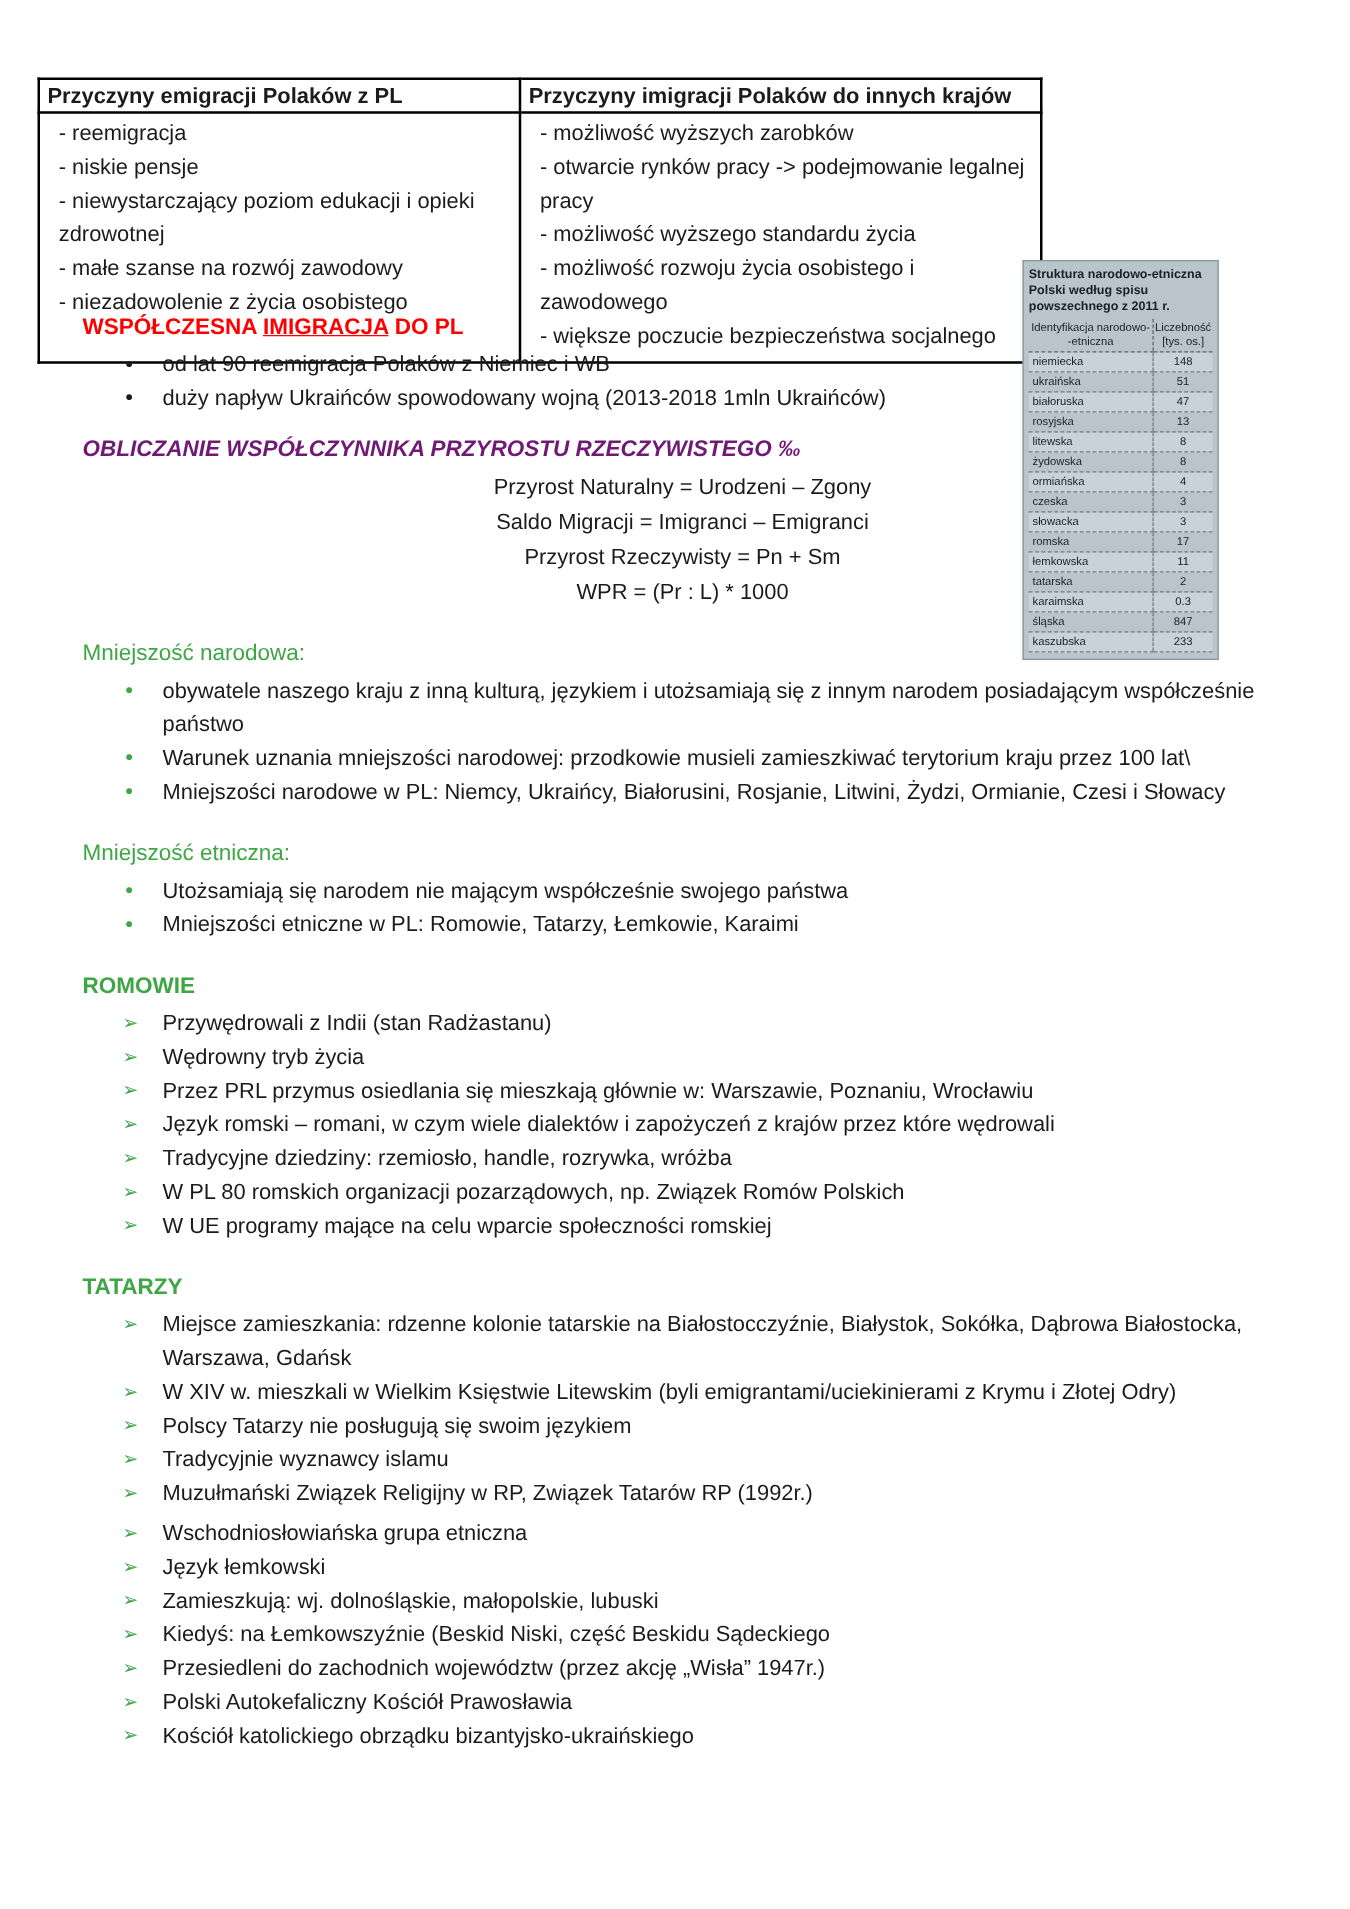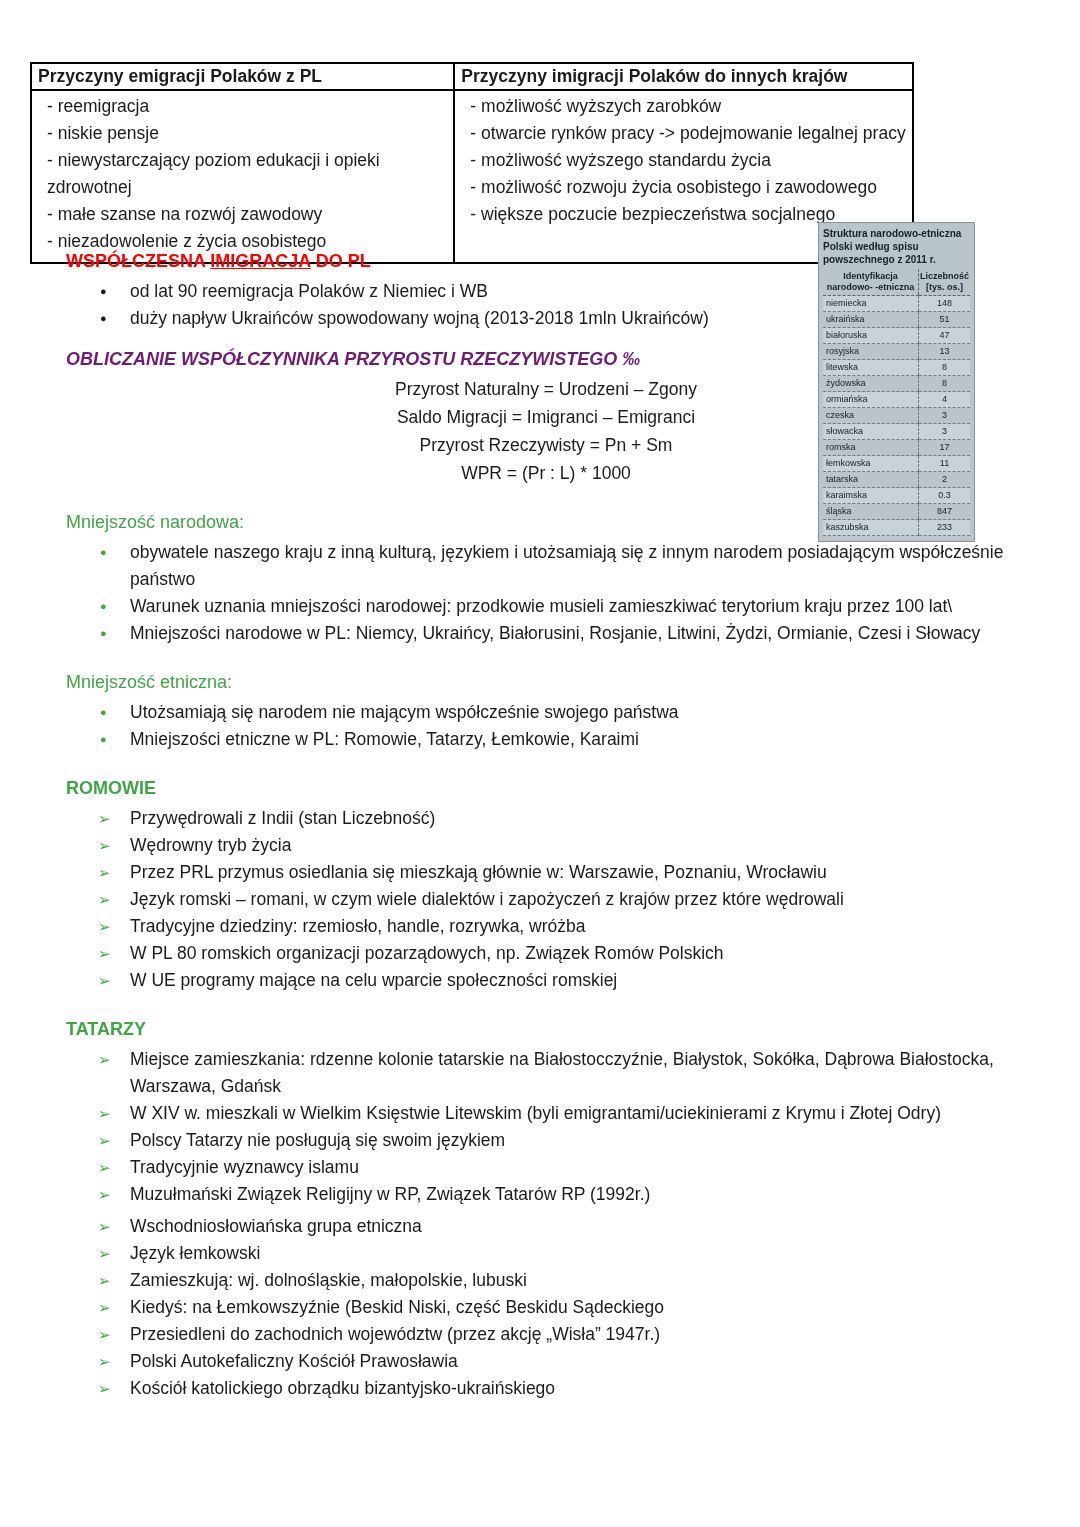--- a/index.html
+++ b/index.html
@@ -6,21 +6,21 @@
   html, body { background: #ffffff; }
   body {
     width: 1080px; height: 1527px;
     position: relative; overflow: hidden;
     font-family: "Liberation Sans", sans-serif;
     color: #1b1b1b;
   }
   
   .top-table {
     position: absolute; top: 62px; left: 30px;
-    width: 884px; border-collapse: collapse;
+    width: 804px; border-collapse: collapse;
     font-size: 17.5px;
   }
   .top-table th {
     border: 2px solid #000; text-align: left;
     padding: 1px 6px; height: 27px; font-size: 17.5px; font-weight: 700;
   }
   .top-table td { border: 2px solid #000; vertical-align: top; padding: 2px 6px 7px; }
   .top-table .col-l { width: 48%; }
   ul.plain { list-style: none; }
   .top-table li { line-height: 27px; padding-left: 9px; }
@@ -45,28 +45,28 @@
   }
   ul.dots.black li::before { color: #1b1b1b; }
   ul.dots.green li::before { color: var(--bullet_green, #3ea644); }
   ul.arrows li::before {
     content: "➢"; position: absolute; left: 32px; top: 0;
     font-size: 15px; line-height: 27px; color: var(--bullet_green, #3ea644);
   }
 
   
   .stats {
-    position: absolute; left: 818px; top: 222px; width: 157px;
+    position: absolute; left: 818px; top: 208px; width: 157px;
     background: #b9c4cb; border: 1px solid #87939b;
     padding: 4px 4px 5px; color: #17202a;
   }
   .stats-title { font-size: 10px; line-height: 13px; font-weight: 700; margin-bottom: 3px; }
   .stats-table { width: 100%; border-collapse: collapse; font-size: 9px; }
   .stats-table th {
-    font-weight: 700; text-align: center; line-height: 11px;
+    font-weight: 400; text-align: center; line-height: 11px;
     border-bottom: 1px dashed #5a646b; padding: 2px 1px;
   }
   .stats-table th + th { border-left: 1px dashed #5a646b; width: 44px; }
   .stats-table td { padding: 2px 3px; line-height: 11px; border-bottom: 1px dashed #707a82; }
   .stats-table td + td { text-align: center; border-left: 1px dashed #707a82; }
   .stats-table tbody tr:nth-child(odd) { background: #c8d2d8; }
 </style>
 </head>
 <body>
 
@@ -127,21 +127,21 @@
       </ul>
 
     <h3 class="green-h light">Mniejszość etniczna:</h3>
     <ul class="dots green">
         <li>Utożsamiają się narodem nie mającym współcześnie swojego państwa</li>
         <li>Mniejszości etniczne w PL: Romowie, Tatarzy, Łemkowie, Karaimi</li>
       </ul>
 
     <h3 class="green-h bold">ROMOWIE</h3>
     <ul class="arrows">
-        <li>Przywędrowali z Indii (stan Liczebność)</li>
+        <li>Przywędrowali z Indii (stan Radżastanu)</li>
         <li>Wędrowny tryb życia</li>
         <li>Przez PRL przymus osiedlania się mieszkają głównie w: Warszawie, Poznaniu, Wrocławiu</li>
         <li>Język romski – romani, w czym wiele dialektów i zapożyczeń z krajów przez które wędrowali</li>
         <li>Tradycyjne dziedziny: rzemiosło, handle, rozrywka, wróżba</li>
         <li>W PL 80 romskich organizacji pozarządowych, np. Związek Romów Polskich</li>
         <li>W UE programy mające na celu wparcie społeczności romskiej</li>
       </ul>
 
     <h3 class="green-h bold">TATARZY</h3>
     <ul class="arrows">

